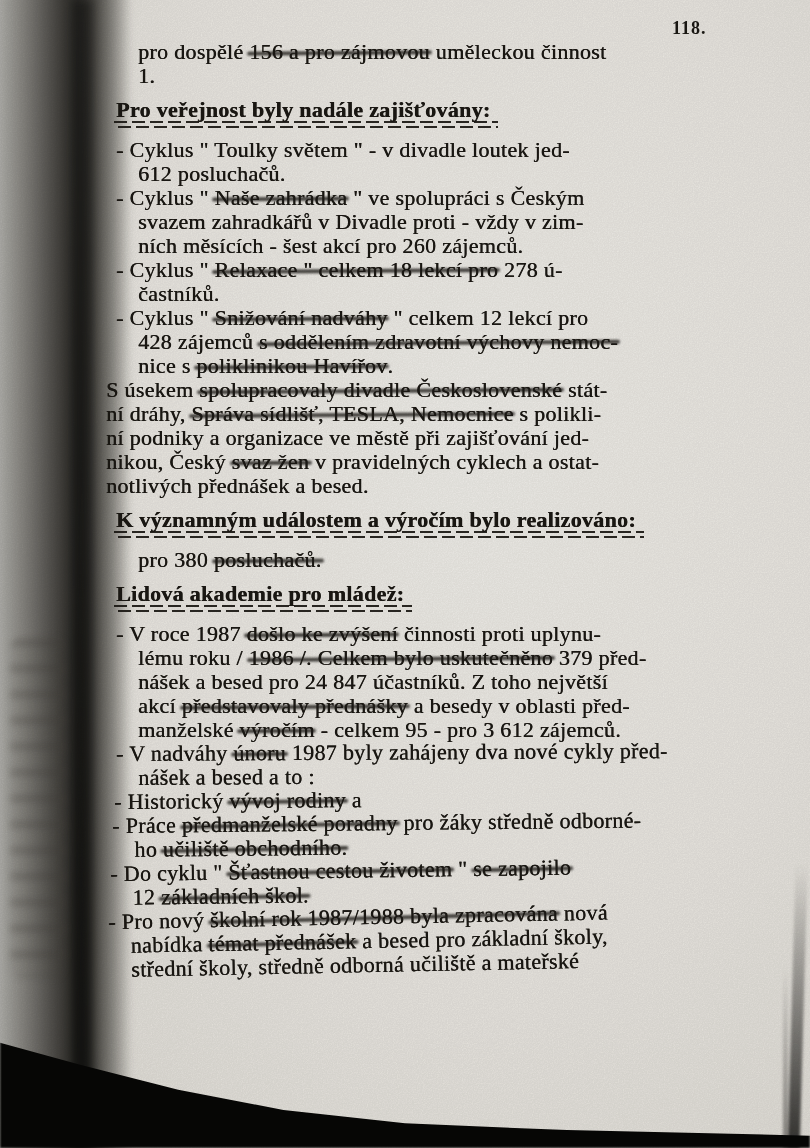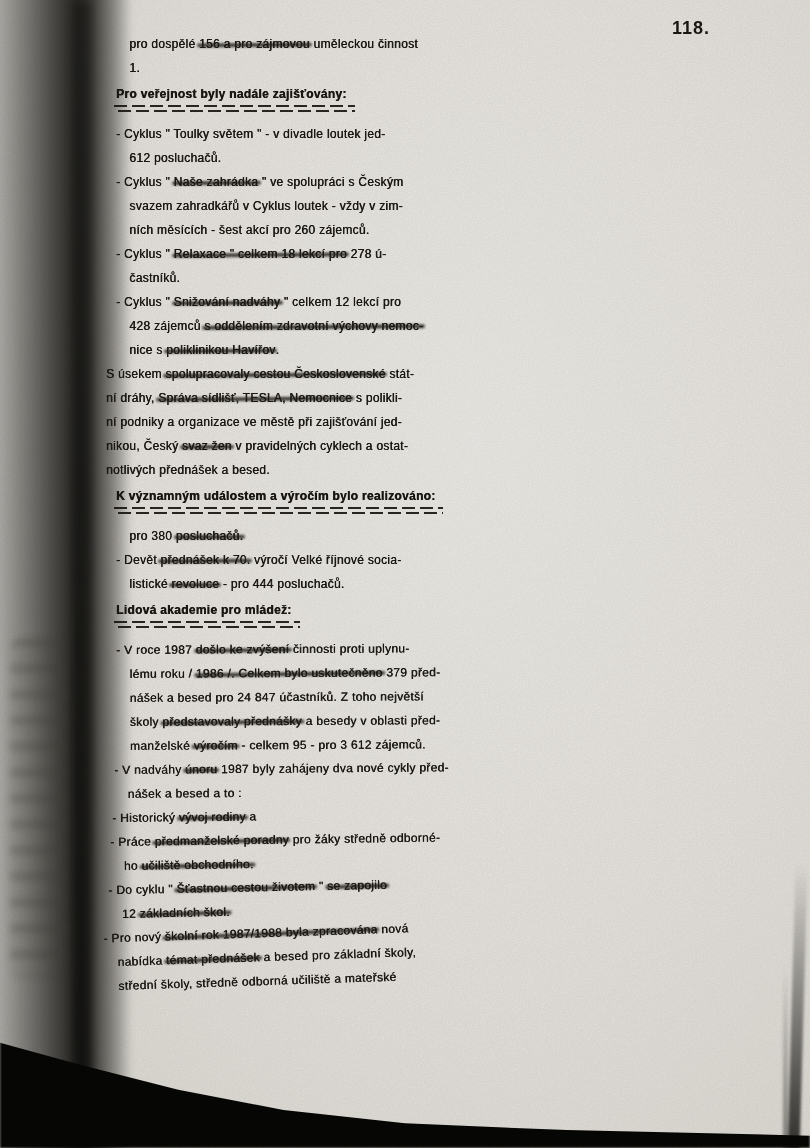--- a/index.html
+++ b/index.html
@@ -1,19 +1,19 @@
 <!DOCTYPE html>
 <html><head>
 <meta charset="utf-8">
 <style>
   html,body{margin:0;padding:0;background:#6e6d6a;}
   .page{
     position:relative;width:810px;height:1148px;overflow:hidden;
     background:radial-gradient(ellipse at 58% 38%, #f6f4ef 0%, #efece6 55%, #e3e0d9 100%);
-    font-family:Liberation Sans, sans-serif;
+    font-family:Liberation Serif, serif;
     color:#1c1914;
   }
   
   .left-band{
     position:absolute;top:-12px;bottom:-12px;left:-8px;width:140px;z-index:1;
     background:linear-gradient(90deg,
       #c2c1bd 0%, #a8a7a2 10%, #8a8883 22%, #605e5a 38%,
       #3c3a36 52%, #2e2d2a 62%, #504e49 74%, #8e8c86 86%,
       rgba(240,238,232,0) 100%);
     filter:blur(3px);
@@ -46,30 +46,30 @@
     filter:blur(1.5px);
   }
   .noise{position:absolute;inset:0;z-index:9;pointer-events:none;opacity:.09;}
   
   .page-number{
     position:absolute;top:18px;left:672px;z-index:3;
     font-size:18px;font-weight:bold;letter-spacing:1px;
   }
   
   .text-body{
-    position:absolute;left:116px;top:32px;width:580px;z-index:3;
-    font-size:12px;line-height:24px;letter-spacing:.3px;
+    position:absolute;left:116px;top:40px;width:580px;z-index:3;
+    font-size:22px;line-height:24px;letter-spacing:.3px;
     text-shadow:.4px 0 0 currentColor;
   }
   .ln{white-space:pre;}
   .ind{padding-left:2ch;}
   .block{transform-origin:left top;}
   .outdent{margin-left:-10px;}
   .marker{display:inline;}
-  .heading{margin:2px 0 16px;font-weight:bold;transform-origin:left top;}
+  .heading{margin:10px 0 16px;font-weight:bold;transform-origin:left top;}
   .hx{position:relative;display:inline-block;}
   .hx::after{
     content:'';position:absolute;left:-2px;right:-8px;bottom:-7px;height:8px;opacity:.92;
     background-image:
       repeating-linear-gradient(90deg,#1c1914 0 13px, transparent 13px 18px),
       repeating-linear-gradient(90deg,#1c1914 0 13px, transparent 13px 18px);
     background-size:100% 2px,100% 2px;
     background-position:0 0,4px 5px;
     background-repeat:no-repeat,no-repeat;
   }
@@ -103,53 +103,49 @@
         <div class="ln ind"><span>pro dospělé </span><span class="x">156 a pro zájmovou</span><span> uměleckou činnost</span></div>
         <div class="ln ind"><span>1.</span></div>
       </div>
       <div class="heading"><span class="hx">Pro veřejnost byly nadále zajišťovány:</span></div>
       <div class="block">
         <div class="ln"><span class="marker">- </span><span>Cyklus " Toulky světem " - v divadle loutek jed-</span></div>
         <div class="ln ind"><span>612 posluchačů.</span></div>
       </div>
       <div class="block">
         <div class="ln"><span class="marker">- </span><span>Cyklus " </span><span class="x">Naše zahrádka</span><span> " ve spolupráci s Českým</span></div>
-        <div class="ln ind"><span>svazem zahradkářů v Cyklus loutek - vždy v zim-</span></div>
+        <div class="ln ind"><span>svazem zahradkářů v Divadle proti - vždy v zim-</span></div>
         <div class="ln ind"><span>ních měsících - šest akcí pro 260 zájemců.</span></div>
       </div>
       <div class="block">
         <div class="ln"><span class="marker">- </span><span>Cyklus " </span><span class="x">Relaxace " celkem 18 lekcí pro</span><span> 278 ú-</span></div>
         <div class="ln ind"><span>častníků.</span></div>
       </div>
       <div class="block">
         <div class="ln"><span class="marker">- </span><span>Cyklus " </span><span class="x">Snižování nadváhy</span><span> " celkem 12 lekcí pro</span></div>
         <div class="ln ind"><span>428 zájemců </span><span class="x">s oddělením zdravotní výchovy nemoc-</span></div>
         <div class="ln ind"><span>nice s </span><span class="x">poliklinikou Havířov</span><span>.</span></div>
       </div>
       <div class="block outdent">
-        <div class="ln"><span>S úsekem </span><span class="x">spolupracovaly cestou Československé</span><span> stát-</span></div>
+        <div class="ln"><span>S úsekem </span><span class="x">spolupracovaly divadle Československé</span><span> stát-</span></div>
         <div class="ln"><span>ní dráhy, </span><span class="x">Správa sídlišť, TESLA, Nemocnice</span><span> s polikli-</span></div>
         <div class="ln"><span>ní podniky a organizace ve městě při zajišťování jed-</span></div>
         <div class="ln"><span>nikou, Český </span><span class="x">svaz žen</span><span> v pravidelných cyklech a ostat-</span></div>
         <div class="ln"><span>notlivých přednášek a besed.</span></div>
       </div>
       <div class="heading"><span class="hx">K významným událostem a výročím bylo realizováno:</span></div>
       <div class="block">
         <div class="ln ind"><span>pro 380 </span><span class="x">posluchačů.</span></div>
       </div>
-      <div class="block">
-        <div class="ln"><span class="marker">- </span><span>Devět </span><span class="x">přednášek k 70.</span><span> výročí Velké říjnové socia-</span></div>
-        <div class="ln ind"><span>listické </span><span class="x">revoluce</span><span> - pro 444 posluchačů.</span></div>
-      </div>
       <div class="heading"><span class="hx">Lidová akademie pro mládež:</span></div>
       <div class="block">
         <div class="ln"><span class="marker">- </span><span>V roce 1987 </span><span class="x">došlo ke zvýšení</span><span> činnosti proti uplynu-</span></div>
         <div class="ln ind"><span>lému roku / </span><span class="x">1986 /. Celkem bylo uskutečněno</span><span> 379 před-</span></div>
         <div class="ln ind"><span>nášek a besed pro 24 847 účastníků. Z toho největší</span></div>
-        <div class="ln ind"><span>školy </span><span class="x">představovaly přednášky</span><span> a besedy v oblasti před-</span></div>
+        <div class="ln ind"><span>akcí </span><span class="x">představovaly přednášky</span><span> a besedy v oblasti před-</span></div>
         <div class="ln ind"><span>manželské </span><span class="x">výročím</span><span> - celkem 95 - pro 3 612 zájemců.</span></div>
       </div>
       <div class="block">
         <div class="ln"><span class="marker">- </span><span>V nadváhy </span><span class="x">únoru</span><span> 1987 byly zahájeny dva nové cykly před-</span></div>
         <div class="ln ind"><span>nášek a besed a to :</span></div>
       </div>
       <div class="block">
         <div class="ln"><span class="marker">- </span><span>Historický </span><span class="x">vývoj rodiny</span><span> a</span></div>
       </div>
       <div class="block">

